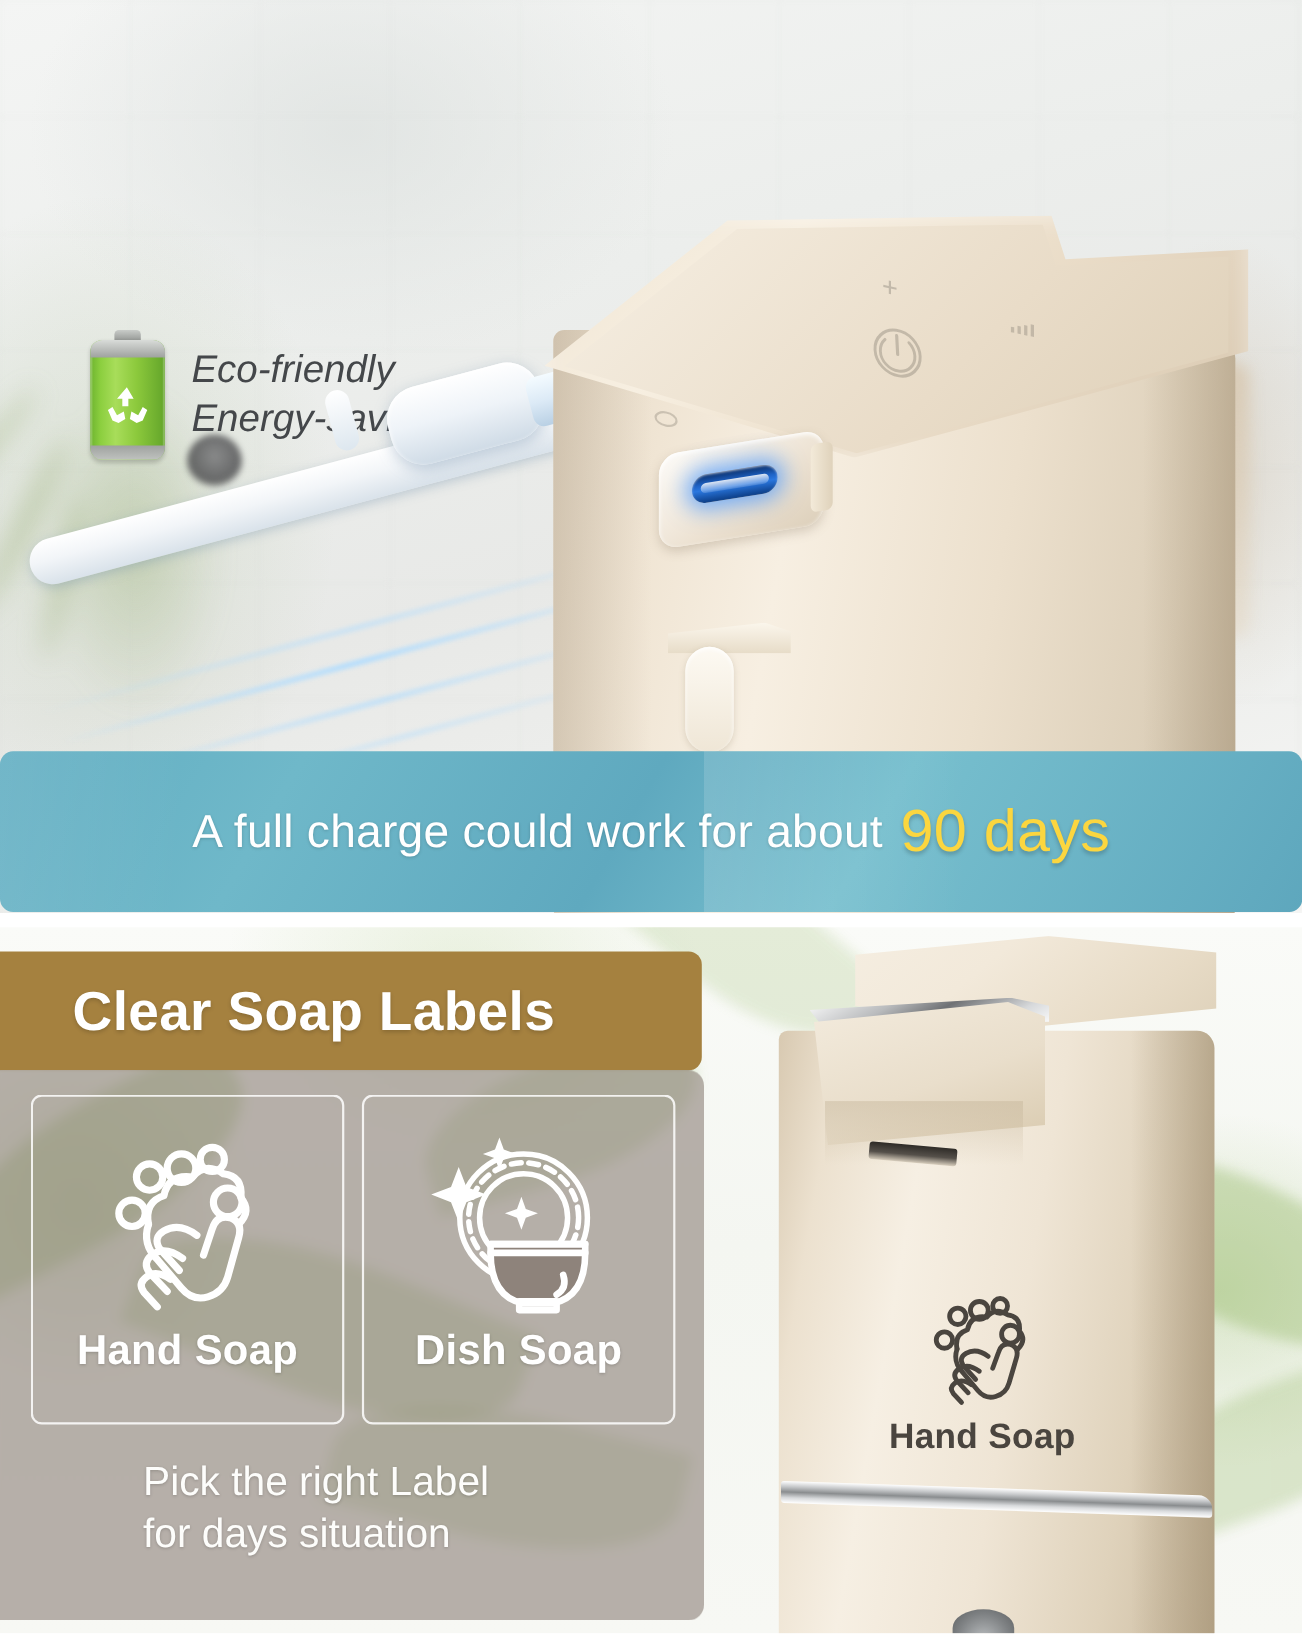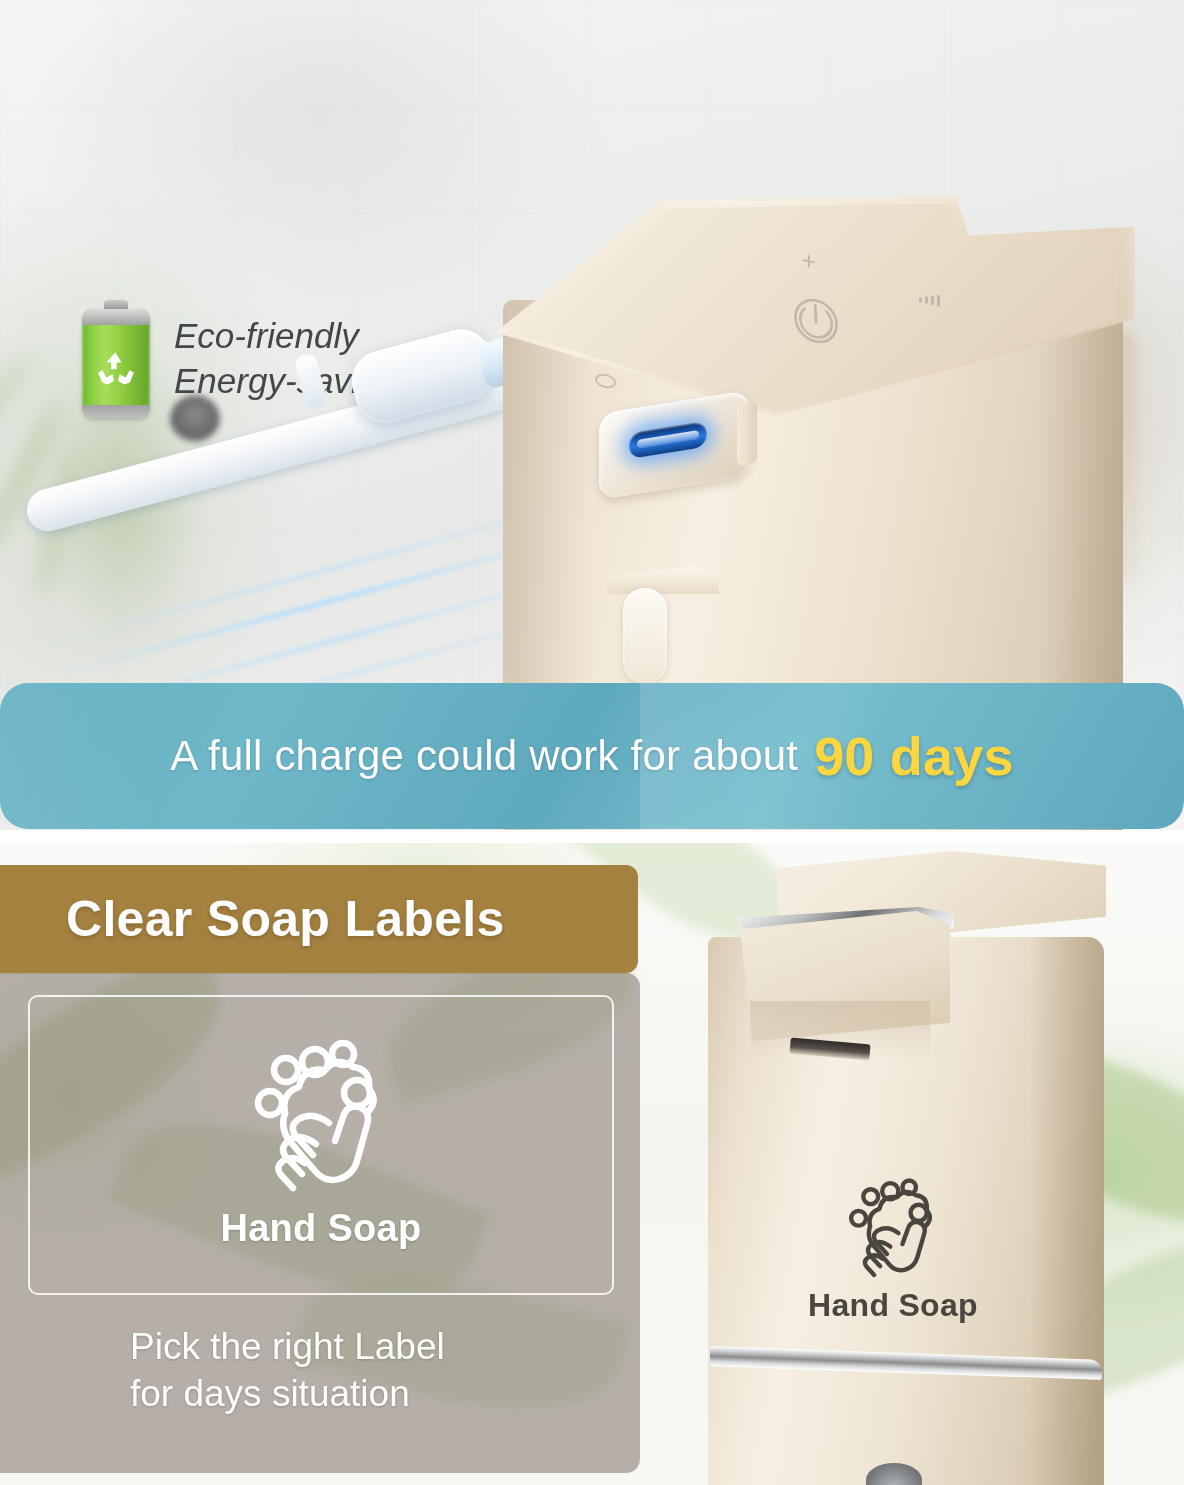--- a/index.html
+++ b/index.html
@@ -217,40 +217,40 @@
   }
   .nozzle .slot{
     position:absolute;left:16px;top:22px;width:44px;height:96px;border-radius:22px;
     background:linear-gradient(180deg,#fdfaf3,#efe6d6);
     box-shadow:inset 0 2px 4px rgba(255,255,255,.9), 0 2px 6px rgba(140,122,96,.25);
   }
 
   
   .banner-teal{
     position:absolute;left:0;top:683px;width:1184px;height:146px;
-    border-radius:28px;overflow:hidden;
+    border-radius:12px;overflow:hidden;
     background:linear-gradient(120deg,#62aec2 0%,#6fb8c9 22%,#5fa9bf 48%,#77bfce 66%,#5ea7bd 100%);
   }
   .banner-teal .sheen{
     position:absolute;left:-160px;top:-40px;width:520px;height:320px;
     background:linear-gradient(120deg,rgba(255,255,255,.22),rgba(255,255,255,0) 60%);
     transform:rotate(-26deg);
   }
   .banner-teal .sheen2{
     position:absolute;left:640px;top:-60px;width:240px;height:300px;
     background:linear-gradient(90deg,rgba(255,255,255,.14),rgba(255,255,255,0));
   }
   .banner-teal-txt{
     position:absolute;left:0;top:0;width:1184px;height:146px;
     display:flex;align-items:center;justify-content:center;gap:16px;
     font-size:42px;color:#ffffff;letter-spacing:.2px;
     text-shadow:0 1px 3px rgba(0,0,0,.18);
   }
   .banner-teal-txt .hl{
-    color:#fbd63f;font-weight:bold;font-size:54px;
+    color:#fbd63f;font-weight:normal;font-size:54px;
     text-shadow:0 2px 4px rgba(0,0,0,.22);
   }
 
   
   .panel-bottom{
     position:absolute;left:0;top:843px;width:1184px;height:642px;overflow:hidden;
     background:
       radial-gradient(ellipse 260px 230px at 1110px 330px, rgba(163,197,120,.34), rgba(163,197,120,0) 70%),
       radial-gradient(ellipse 230px 250px at 70px 250px, rgba(168,196,128,.28), rgba(168,196,128,0) 70%),
       radial-gradient(ellipse 300px 220px at 420px 40px, rgba(185,210,150,.26), rgba(185,210,150,0) 72%),
@@ -490,20 +490,44 @@
               <path d="M52 86 q-6 18 8 32 l22 26 q10 12 24 8 q14 -4 18 -18 l10 -36 q4 -14 -8 -18 q-12 -3 -16 10 l-8 24"></path>
               <path d="M96 96 q-16 -12 -30 -4 q-10 6 -4 16 l18 20"></path>
               <path d="M83 117 q-16 -12 -28 -3 q-9 7 -2 16 l16 17"></path>
               <path d="M72 136 q-13 -9 -22 -2 q-8 6 -2 14 l12 13"></path>
             </g>
           </svg>
         </div>
         <div class="cap">Hand Soap</div>
       </div>
 
+      <div class="lcard">
+        <div class="glyph">
+          <svg width="176" height="172" viewBox="0 0 176 172">
+            <g fill="none" stroke="#ffffff" stroke-width="5" stroke-linecap="round" stroke-linejoin="round">
+              <circle cx="92" cy="80" r="58"></circle>
+              <circle cx="92" cy="80" r="50" stroke-dasharray="9 7"></circle>
+              <circle cx="92" cy="80" r="40"></circle>
+            </g>
+            <g fill="#ffffff">
+              <path d="M26 52 l7 -18 l7 18 l18 7 l-18 7 l-7 18 l-7 -18 l-18 -7 Z"></path>
+              <path d="M66 18 l4 -11 l4 11 l11 4 l-11 4 l-4 11 l-4 -11 l-11 -4 Z"></path>
+              <path d="M86 72 l4 -11 l4 11 l11 4 l-11 4 l-4 11 l-4 -11 l-11 -4 Z"></path>
+            </g>
+            <g fill="none" stroke="#ffffff" stroke-width="6" stroke-linecap="round" stroke-linejoin="round">
+              <path d="M62 104 h86 v8 q0 40 -30 46 h-26 q-30 -6 -30 -46 v-8 Z" fill="#8e837b"></path>
+              <path d="M62 104 h86"></path>
+              <path d="M62 112 h86"></path>
+              <path d="M128 132 q4 12 -6 18"></path>
+              <path d="M88 156 h34 v8 h-34 Z"></path>
+            </g>
+          </svg>
+        </div>
+        <div class="cap">Dish Soap</div>
+      </div>
     </div>
 
     <div class="pick-text">
       <span>Pick the right Label</span>
       <span>for days situation</span>
     </div>
 
     <div class="disp2">
       <div class="d2-body"></div>
       <div class="d2-toprim"></div>

